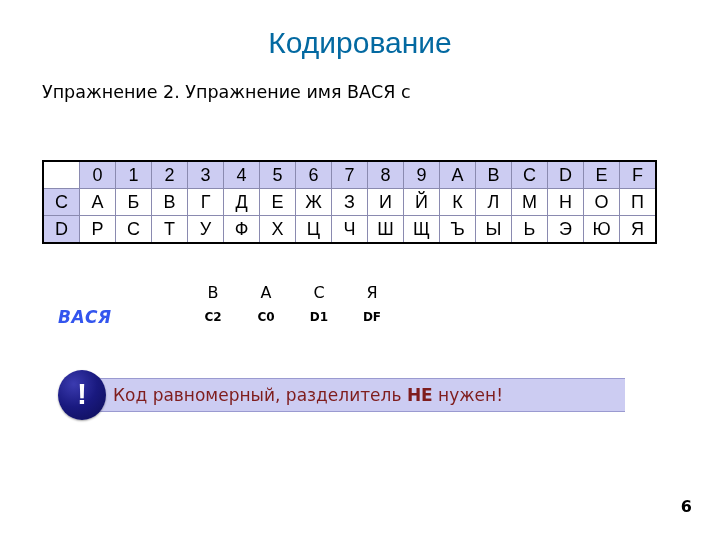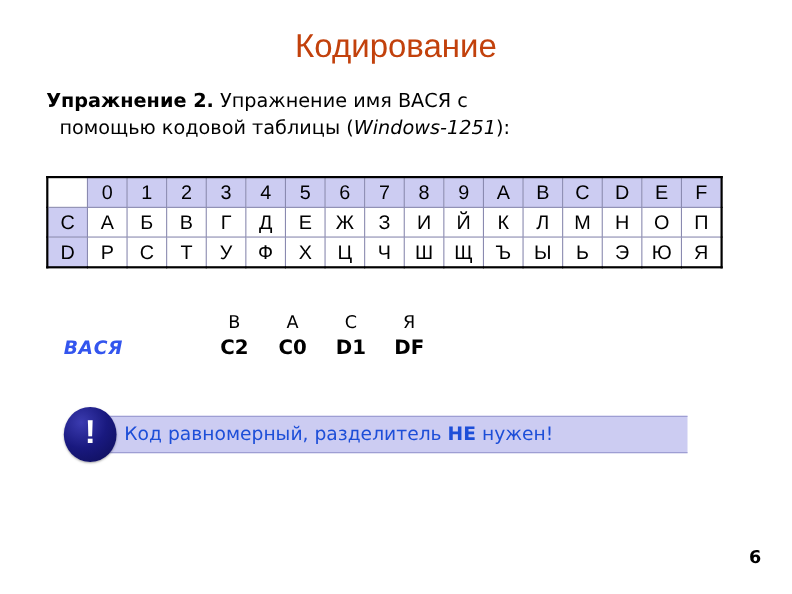--- a/index.html
+++ b/index.html
@@ -21,35 +21,35 @@
   #slide-title {
     position: absolute;
     top: 26px;
     left: 0;
     width: 720px;
     text-align: center;
     font-family: "Liberation Sans", sans-serif;
     font-size: 30px;
     font-weight: normal;
     letter-spacing: 0px;
-    color: #c2410c;
+    color: #0369a1;
   }
 
   
   #exercise-block {
     position: absolute;
     top: 80px;
     left: 42px;
     width: 470px;
     font-size: 17.5px;
     line-height: 25px;
     color: #000000;
   }
   #exercise-block .lead {
-    font-weight: bold;
+    font-weight: normal;
   }
   #exercise-block .line2 {
     display: block;
     padding-left: 12px;
   }
   #exercise-block .charset {
     font-style: italic;
   }
 
   
@@ -108,21 +108,21 @@
   }
   .answer-col .letter {
     display: block;
     font-size: 16px;
     color: #000000;
     height: 24px;
     line-height: 24px;
   }
   .answer-col .code {
     display: block;
-    font-size: 18px;
+    font-size: 12px;
     font-weight: bold;
     color: #000000;
     line-height: 24px;
   }
   #col-0 { left: 148px; top: 0; }
   #col-1 { left: 201px; top: 0; }
   #col-2 { left: 254px; top: 0; }
   #col-3 { left: 307px; top: 0; }
 
   
@@ -137,21 +137,21 @@
     border-bottom: 1px solid #9a9ad0;
     box-sizing: border-box;
   }
   #callout-text {
     position: absolute;
     left: 18px;
     top: 0;
     height: 34px;
     line-height: 33px;
     font-size: 17px;
-    color: #1d4ed8;
+    color: #7f1d1d;
     white-space: nowrap;
     text-align: right;
   }
   #callout-text b { font-weight: bold; }
   #callout-icon {
     position: absolute;
     left: 58px;
     top: 370px;
     width: 48px;
     height: 50px;
@@ -183,21 +183,20 @@
     color: #000000;
   }
 </style>
 </head>
 <body>
 
 <div id="slide-title">Кодирование</div>
 
 <div id="exercise-block">
   <span class="lead">Упражнение 2.</span><span> Упражнение имя ВАСЯ с</span>
-  <span class="line2"><span>помощью кодовой таблицы (</span><span class="charset">Windows-1251</span><span>):</span></span>
 </div>
 
 <table id="code-table">
   <tbody>
     <tr>
       <td class="corner"></td>
       <td class="hdr">0</td>
       <td class="hdr">1</td>
       <td class="hdr">2</td>
       <td class="hdr">3</td>

